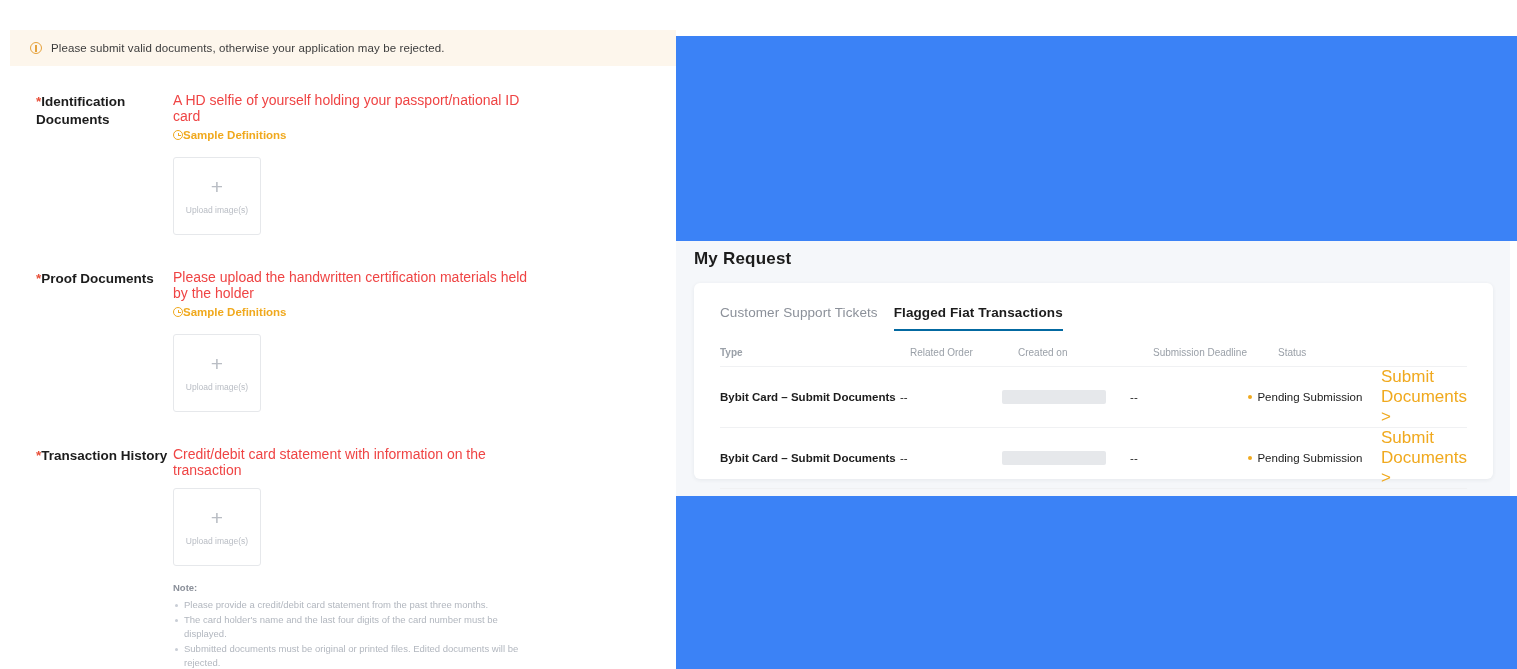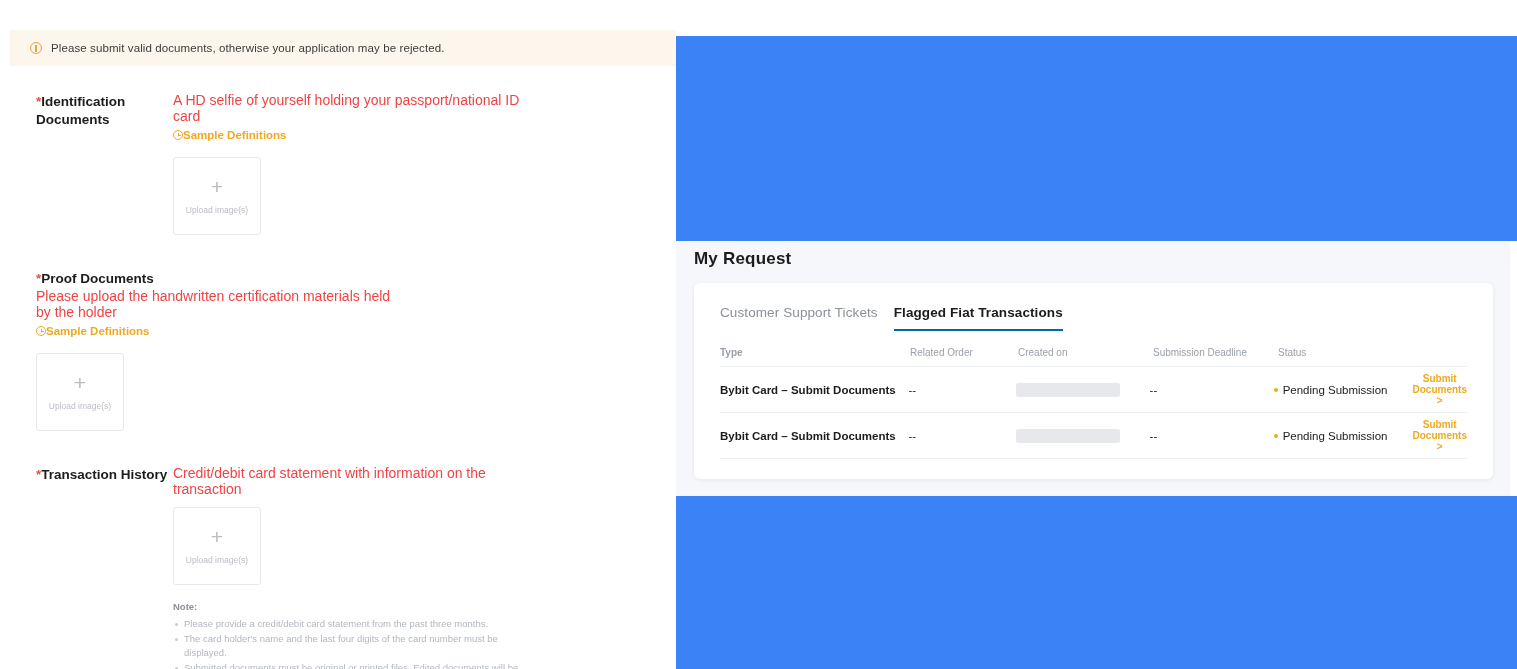--- a/index.html
+++ b/index.html
@@ -250,21 +250,21 @@
     display: flex;
     align-items: center;
     min-height: 46px;
     border-bottom: 1px solid #f0f1f3;
   }
   .c-type   { width: 190px; font-size: 11.5px; color: #1c1c1c; font-weight: bold; line-height: 14px; }
   .c-order  { width: 108px; font-size: 11.5px; color: #1c1c1c; }
   .c-created{ width: 135px; font-size: 11.5px; color: #1c1c1c; }
   .c-dead   { width: 125px; font-size: 11.5px; color: #1c1c1c; }
   .c-status { width: 140px; font-size: 11.5px; color: #1c1c1c; display: flex; align-items: center; gap: 5px; }
-  .c-action { flex: 1; text-align: center; font-size: 10px; color: #f0a91e; font-weight: bold; cursor: pointer; }
+  .c-action { flex: 1; text-align: left; font-size: 17px; color: #f0a91e; font-weight: normal; cursor: pointer; }
   .status-dot {
     width: 4px; height: 4px;
     border-radius: 50%;
     background: #f0a91e;
     flex: none;
   }
   .redacted {
     display: inline-block;
     width: 104px;
     height: 14px;
@@ -297,21 +297,21 @@
             <span class="clock-icon"></span>
             <span>Sample Definitions</span>
           </div>
           <div class="uploader">
             <span class="plus">+</span>
             <span class="ulabel">Upload image(s)</span>
           </div>
         </div>
       </div>
 
-      <div class="form-row" style="margin-bottom:34px;flex-direction:column;">
+      <div class="form-row" style="margin-bottom:34px;">
         <div class="row-label">
           <span class="req-star">*</span><span>Proof Documents</span>
         </div>
         <div class="row-body">
           <div class="row-desc">Please upload the handwritten certification materials held by the holder</div>
           <div class="sample-link">
             <span class="clock-icon"></span>
             <span>Sample Definitions</span>
           </div>
           <div class="uploader">

